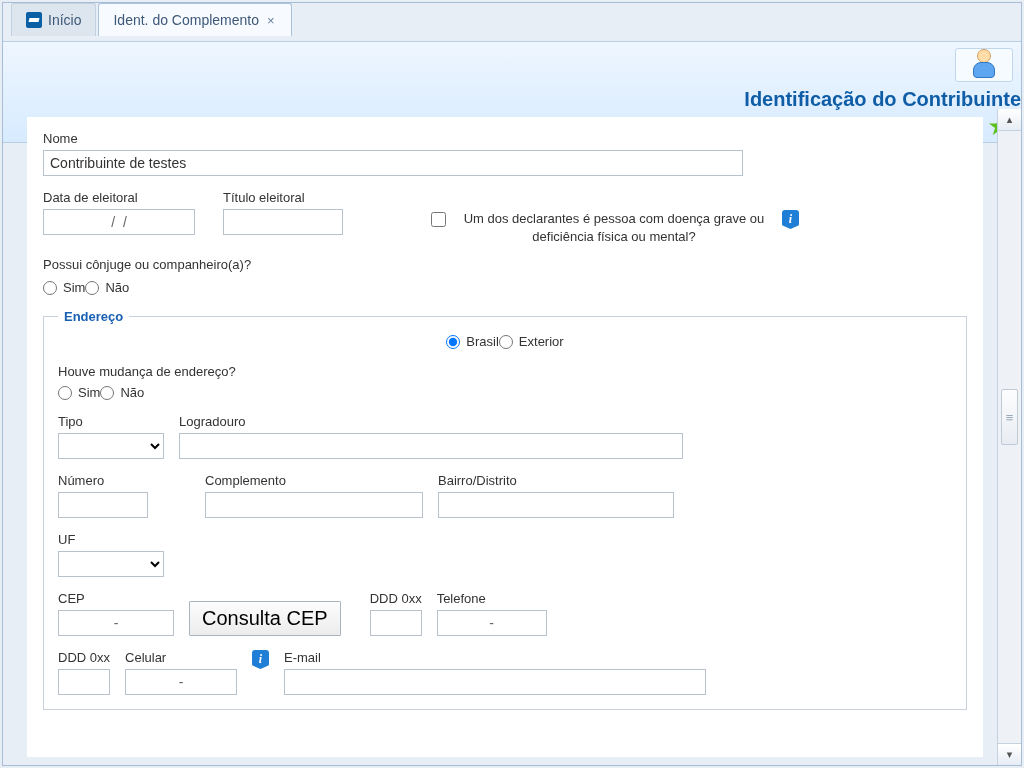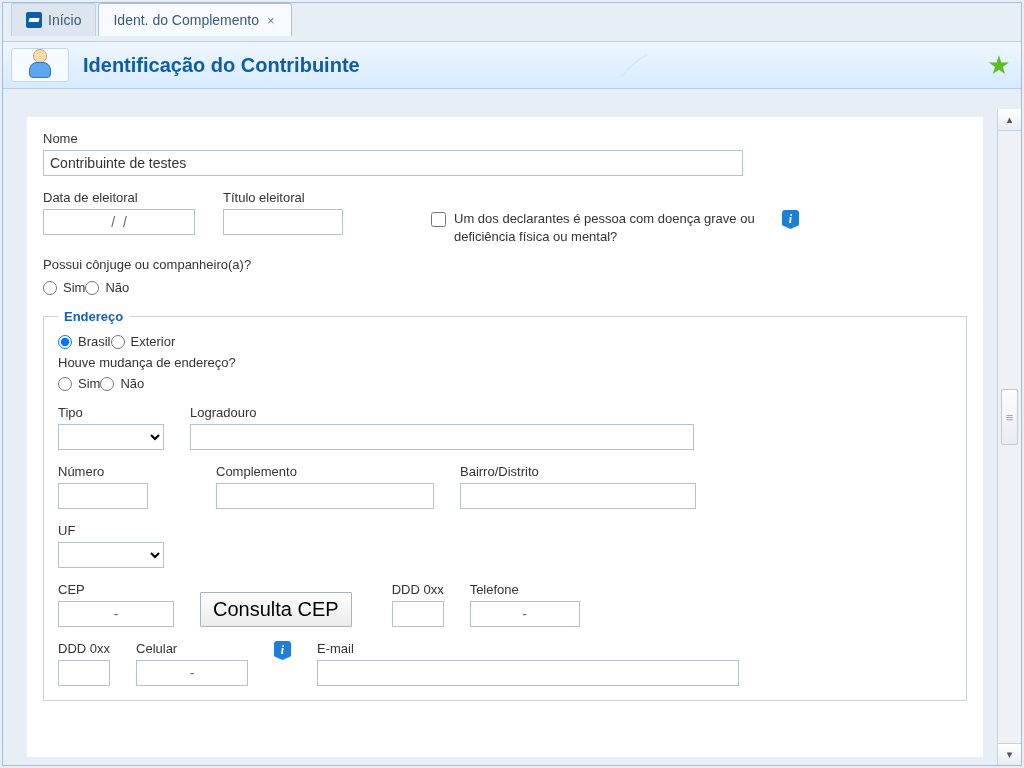--- a/index.html
+++ b/index.html
@@ -61,24 +61,25 @@
   transform: skewX(-15deg);
 }
 .tab .close {
   font-size: 13px;
   color: #6a80a0;
   padding: 0 2px;
 }
 
 .page-band {
   display: flex;
-  align-items: center;
+  align-items: flex-end;
   background: linear-gradient(#eef6ff,#d7ebff);
   border-top: 1px solid #b9cee6;
   border-bottom: 1px solid #b9cee6;
+  flex-direction: column;
 }
 .avatar-box {
   width: 58px;
   background: #f6fbff;
   border: 1px solid #c2d7ec;
   margin: 6px 8px;
   border-radius: 3px;
   display: flex; align-items: center; justify-content: center;
 }
 .avatar {
@@ -168,21 +169,21 @@
 input.center { text-align: center; color: #666; }
 select {
   border: 1px solid #b8c2cc;
   height: 26px; background: #fff;
   font-size: 14px;
 }
 .chk-row { display: flex; align-items: flex-start; gap: 8px; }
 .chk-row input[type=checkbox] {
   width: 15px; height: 15px; margin-top: 2px;
 }
-.chk-row .chk-text { max-width: 320px; line-height: 1.35; }
+.chk-row .chk-text { max-width: 320px; line-height: 1.35; text-align: center; }
 .info-icon {
   display: inline-flex; align-items: center; justify-content: center;
   width: 17px; height: 19px;
   background: #1f7fd6; color: #fff;
   font-style: italic; font-family: Georgia, serif;
   font-weight: bold; font-size: 12px;
   border-radius: 3px 3px 5px 5px;
   clip-path: polygon(0 0,100% 0,100% 80%,50% 100%,0 80%);
   cursor: pointer;
 }
@@ -199,21 +200,21 @@
   padding: 0 6px; color: #1860b2; font-weight: bold;
 }
 .btn {
   border: 1px solid #a9b4bf;
   background: linear-gradient(#fdfdfd,#ececec);
   padding: 5px 12px;
   font-size: 20px;
   border-radius: 1px;
   cursor: pointer;
 }
-.row2 { display: flex; gap: 26px; margin-bottom: 14px; }
+.row2 { display: flex; gap: 15px; margin-bottom: 14px; }
 </style>
 </head>
 <body>
 
 <div class="frame">
 
   <div class="tabs">
     <div class="tab inactive">
       <span class="home-icon"></span>
       <span>Início</span>
@@ -267,21 +268,21 @@
         </label>
         <label>
           <input type="radio" name="conjuge" style="">
             <span>Não</span>
         </label>
       </div>
 
       <fieldset class="addr">
         <legend>Endereço</legend>
 
-        <div class="radio-row" style="margin-bottom:6px;">
+        <div class="radio-row" style="margin-bottom:15px;justify-content:center;">
           <label>
             <input type="radio" name="loc" checked="" style="">
               <span>Brasil</span>
           </label>
           <label>
             <input type="radio" name="loc" style="">
               <span>Exterior</span>
           </label>
         </div>
 

